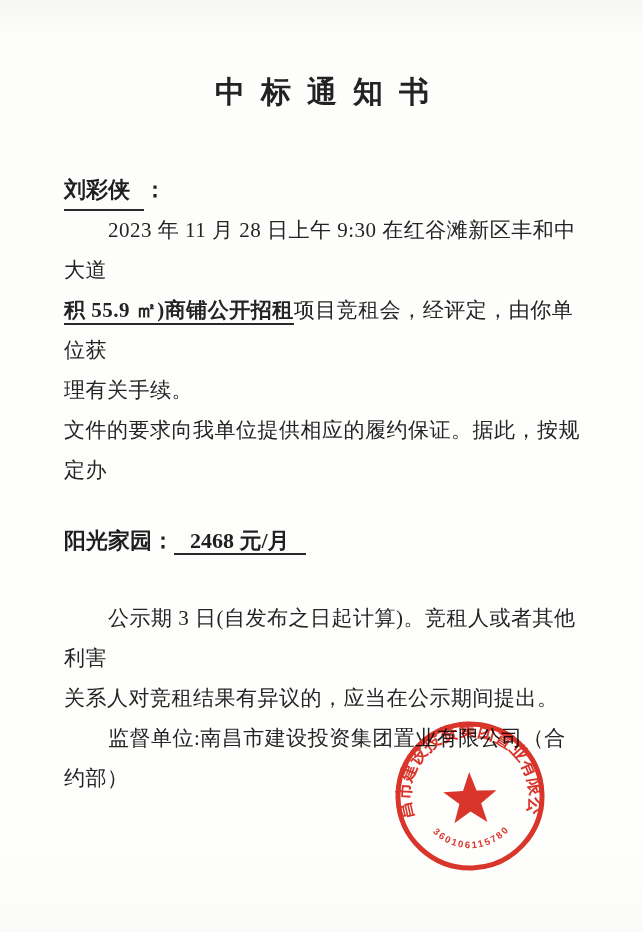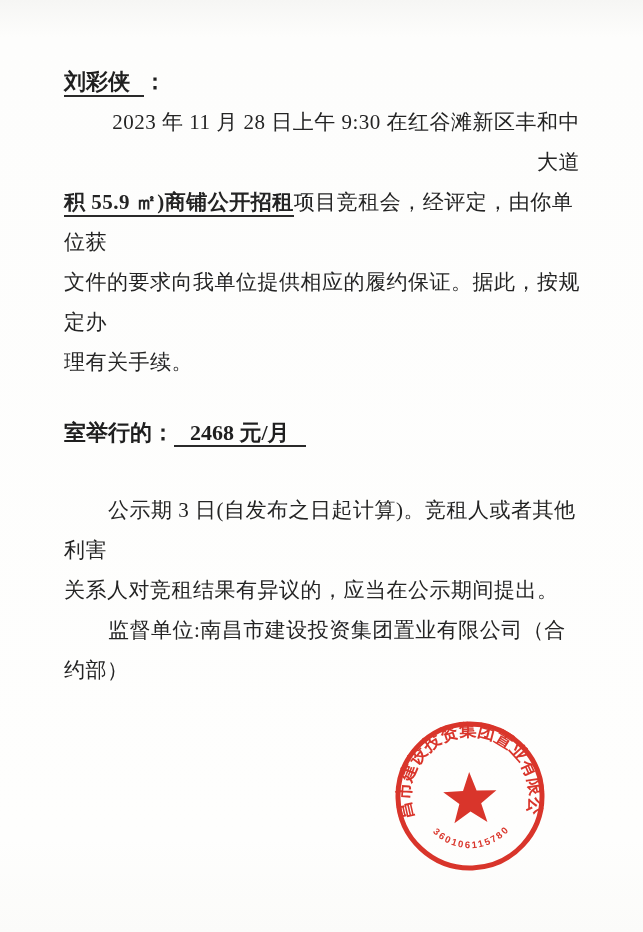--- a/index.html
+++ b/index.html
@@ -32,30 +32,30 @@
   }
   .recipient{
     margin-top:62px;
     font-size:22px;
     line-height:40px;
     font-weight:bold;
   }
   .recipient .name{
     border-bottom:2px solid #2a2a2a;
     padding-right:14px;
-    padding-bottom:1px;
+    padding-bottom:7px;
     text-align:right;
   }
   .body-text{
     font-size:21px;
     line-height:40px;
     letter-spacing:0.5px;
     color:#242424;
   }
-  .body-text .indent{ text-indent:44px;text-align:right; }
+  .body-text .indent{ text-indent:44px; }
   .emph{
     font-weight:bold;
     border-bottom:2px solid #2a2a2a;
     padding-bottom:1px;
   }
   .result-line{
     margin-top:31px;
     font-size:22px;
     line-height:40px;
     font-weight:bold;
@@ -95,34 +95,35 @@
     letter-spacing:2px;
     fill:#d8251a;
   }
 </style>
 </head>
 <body>
 
 <div class="page">
   <div class="content">
 
+    <div class="doc-title">中标通知书</div>
 
     <div class="recipient">
       <span class="name">刘彩侠</span><span>：</span>
     </div>
 
     <div class="body-text">
       <div class="indent">2023 年 11 月 28 日上午 9:30 在红谷滩新区丰和中大道</div>
       <div><span class="emph">积 55.9 ㎡)商铺公开招租</span><span>项目竞租会，经评定，由你单位获</span></div>
+      <div>理有关手续。</div>
       <div>文件的要求向我单位提供相应的履约保证。据此，按规定办</div>
-      <div>理有关手续。</div>
     </div>
 
     <div class="result-line">
-      <span>室举行的：</span><span class="value">2468 元/月</span>
+      <span>阳光家园：</span><span class="value">2468 元/月</span>
     </div>
 
     <div class="publicity">
       <div class="indent">公示期 3 日(自发布之日起计算)。竞租人或者其他利害</div>
       <div>关系人对竞租结果有异议的，应当在公示期间提出。</div>
       <div class="indent">监督单位:南昌市建设投资集团置业有限公司（合约部）</div>
 
     </div>
 
   </div>

